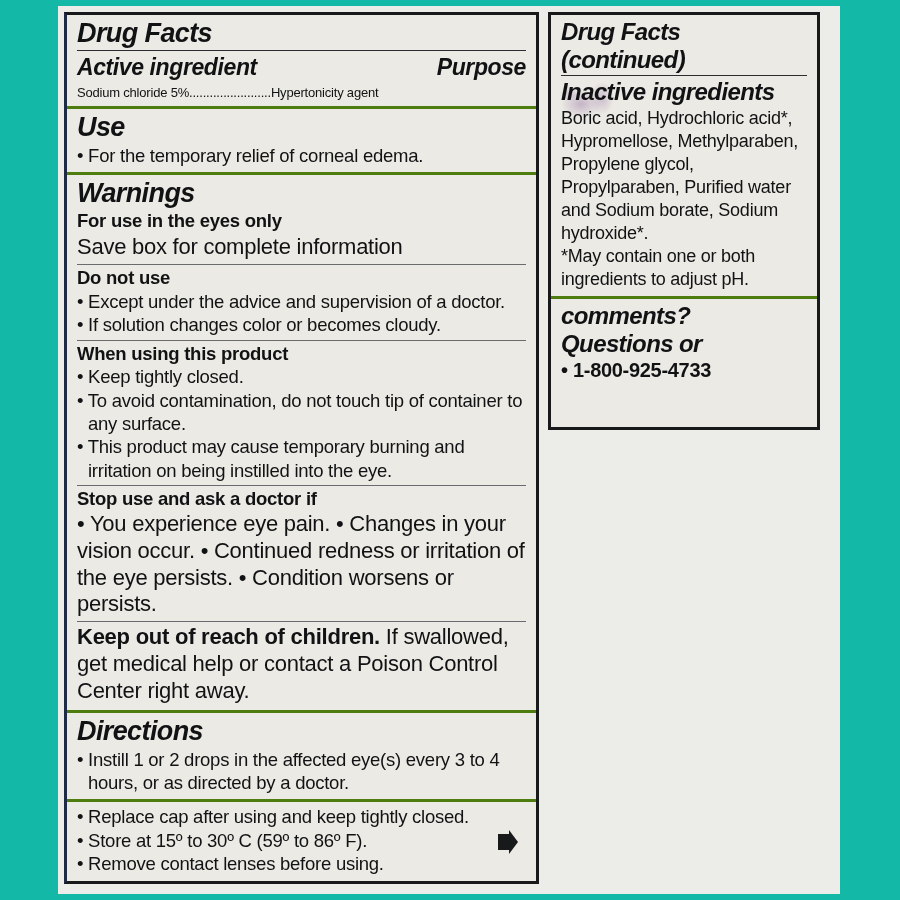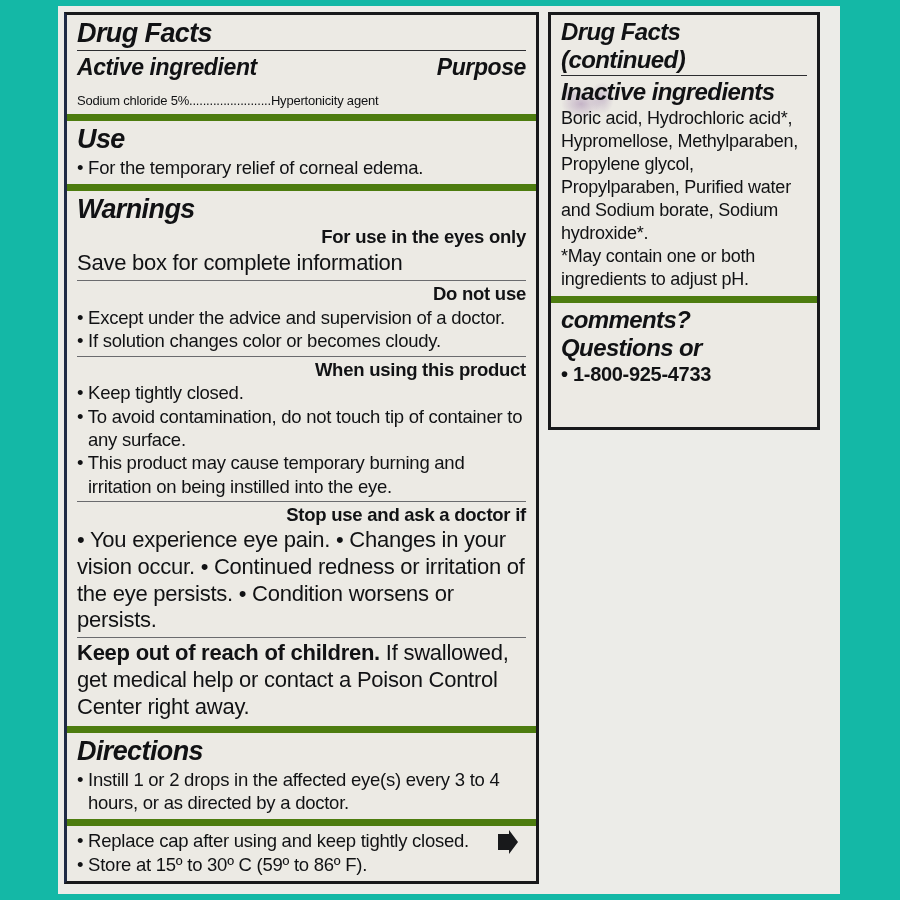--- a/index.html
+++ b/index.html
@@ -53,21 +53,21 @@
     top: 12px;
     width: 272px;
     height: 418px;
   }
 
   
   .block {
     padding: 3px 10px 5px 10px;
   }
   .block + .block {
-    border-top: 7px solid #4d7c0f;
+    border-top: 3px solid #4d7c0f;
   }
 
   
   .title {
     font-weight: bold;
     font-style: italic;
     font-size: 27px;
     line-height: 1.08;
     letter-spacing: -0.6px;
     margin: 1px 0 2px 0;
@@ -85,37 +85,36 @@
   }
 
   .ai-row {
     display: flex;
     justify-content: space-between;
     align-items: baseline;
     font-weight: bold;
     font-style: italic;
     font-size: 23px;
     letter-spacing: -0.4px;
-    margin-bottom: 12px;
+    margin-bottom: 4px;
   }
 
   .leader-row {
     font-size: 13px;
     line-height: 1.2;
     letter-spacing: -0.2px;
     white-space: nowrap;
   }
 
   .subhead {
     font-weight: bold;
     font-size: 18.5px;
     line-height: 1.24;
     letter-spacing: -0.25px;
     margin: 1px 0 0 0;
-    text-align: right;
   }
   .body {
     font-size: 22px;
     line-height: 1.26;
     letter-spacing: -0.25px;
     margin: 0;
   }
   .body.tight {
     line-height: 1.22;
   }

